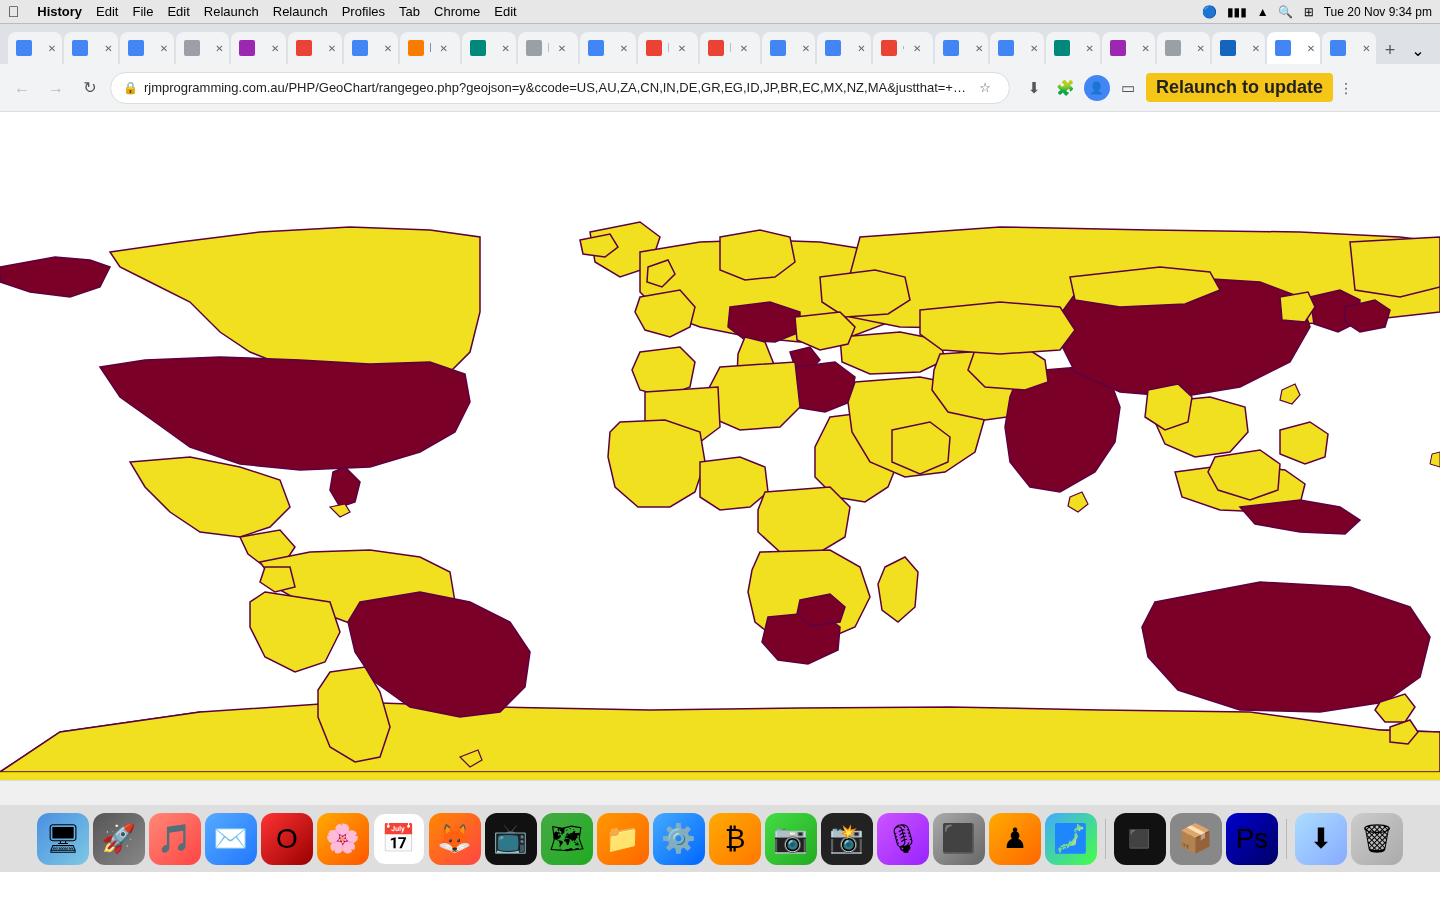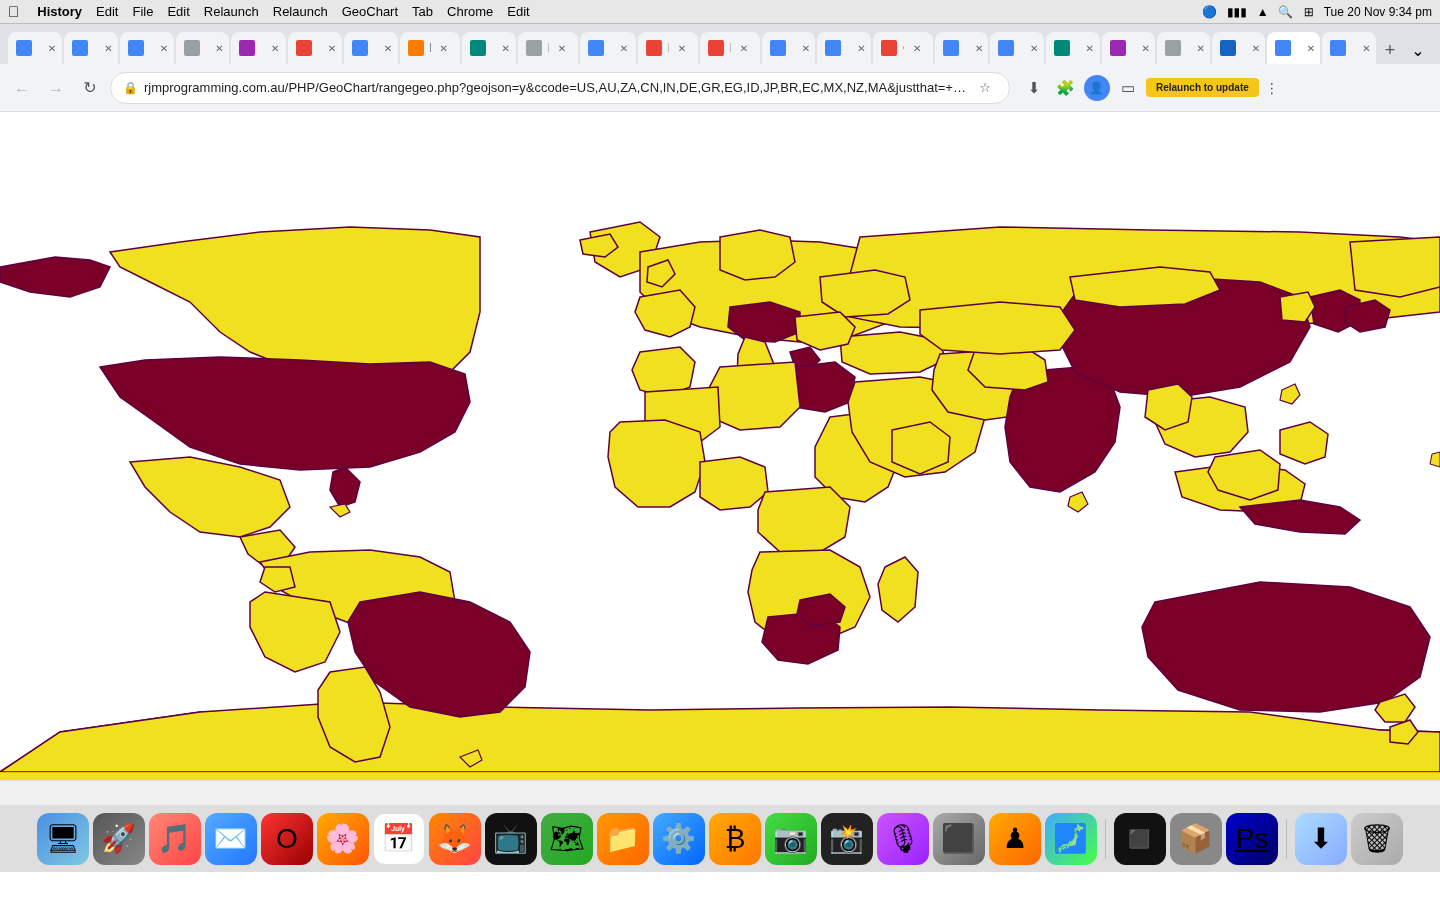--- a/index.html
+++ b/index.html
@@ -93,21 +93,21 @@
     .address-text { overflow: hidden; text-overflow: ellipsis; white-space: nowrap; font-size: 13px; color: #222; flex: 1; }
     .addr-icons { display: flex; gap: 4px; align-items: center; margin-left: auto; }
     .addr-icon-btn { width: 24px; height: 24px; border-radius: 50%; display: flex; align-items: center; justify-content: center; cursor: pointer; font-size: 13px; color: #555; }
     .toolbar-right { display: flex; align-items: center; gap: 4px; margin-left: 4px; }
     .toolbar-btn { width: 28px; height: 28px; border-radius: 50%; display: flex; align-items: center; justify-content: center; cursor: pointer; font-size: 15px; color: #555; }
     .relaunch-btn {
       background: #f5c518;
       border: none;
       border-radius: 4px;
       padding: 4px 10px;
-      font-size: 10px;
+      font-size: 18px;
       font-weight: 600;
       color: #222;
       cursor: pointer;
       display: flex;
       align-items: center;
       gap: 4px;
       white-space: nowrap;
     }
     .relaunch-menu { font-size: 14px; color: #555; cursor: pointer; padding: 0 2px; }
 
@@ -189,21 +189,21 @@
 
 <div class="menubar">
   <div class="menubar-left">
     <span class="apple-icon"></span>
     <span class="menu-item bold">History</span>
     <span class="menu-item">Edit</span>
     <span class="menu-item">File</span>
     <span class="menu-item">Edit</span>
     <span class="menu-item">Relaunch</span>
     <span class="menu-item">Relaunch</span>
-    <span class="menu-item">GeoChart</span>
+    <span class="menu-item">Profiles</span>
     <span class="menu-item">Tab</span>
     <span class="menu-item">Chrome</span>
     <span class="menu-item">Edit</span>
   </div>
   <div class="menubar-right">
     <span>🔵</span>
     <span>▮▮▮</span>
     <span>▲</span>
     <span>🔍</span>
     <span>⊞</span>
@@ -519,17 +519,17 @@
   <div class="dock-icon" style="background: linear-gradient(135deg,#fa0,#f70);">₿</div>
   <div class="dock-icon" style="background: linear-gradient(135deg,#4d4,#2a2);">📷</div>
   <div class="dock-icon" style="background: #222; color:#fff;">📸</div>
   <div class="dock-icon" style="background: linear-gradient(135deg,#c5f,#92f);">🎙</div>
   <div class="dock-icon" style="background: linear-gradient(135deg,#aaa,#666);">⬛</div>
   <div class="dock-icon" style="background: linear-gradient(135deg,#fa0,#f60);">♟</div>
   <div class="dock-icon" style="background: linear-gradient(135deg,#4af,#4f4);">🗾</div>
   <div class="dock-separator"></div>
   <div class="dock-icon" style="background: #111; color:#0f0; font-size:18px;">⬛</div>
   <div class="dock-icon" style="background: #888;">📦</div>
-  <div class="dock-icon" style="background: linear-gradient(135deg,#00c,#006); text-decoration: underline;">Ps</div>
+  <div class="dock-icon" style="background: linear-gradient(135deg,#00c,#006);">Ps</div>
   <div class="dock-separator"></div>
   <div class="dock-icon" style="background: linear-gradient(135deg,#adf,#8af);">⬇</div>
   <div class="dock-icon" style="background: linear-gradient(135deg,#ccc,#aaa);">🗑</div>
 </div>
 
 </body></html>

